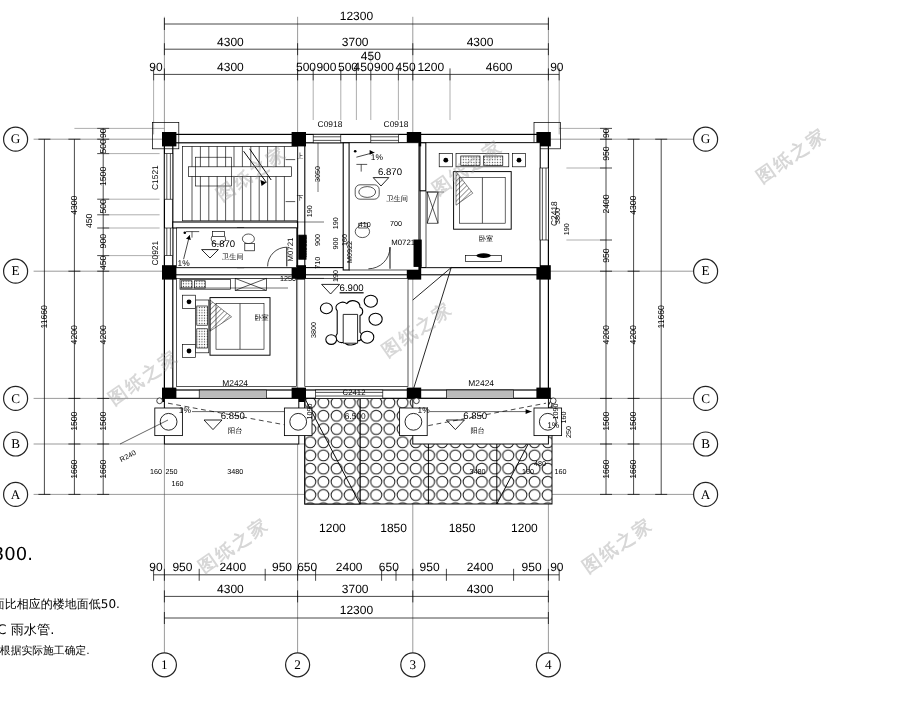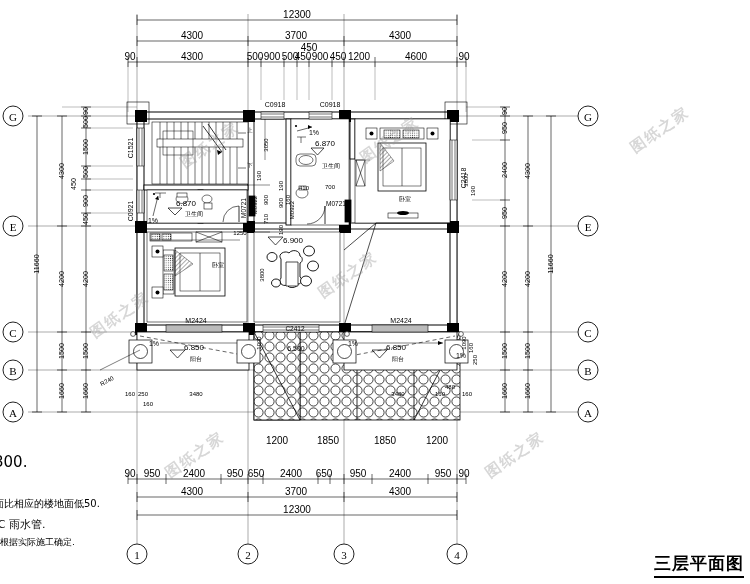--- a/index.html
+++ b/index.html
@@ -586,21 +586,21 @@
   <div class="dimv" style="left:475px;top:360px;font-size:6px;">250</div>
   <div class="dimv" style="left:471px;top:348px;font-size:6px;">160</div>
 
   <div class="rm" style="left:218px;top:265px;">卧室</div>
   <div class="rm" style="left:405px;top:199px;">卧室</div>
   <div class="rm" style="left:194px;top:214px;">卫生间</div>
   <div class="rm" style="left:331px;top:166px;">卫生间</div>
   <div class="rm" style="left:196px;top:359px;">阳台</div>
   <div class="rm" style="left:398px;top:359px;">阳台</div>
 
-  <div class="elev" style="left:293px;top:240px;">6.900</div>
+  <div class="elev" style="left:293px;top:240px;text-decoration:underline;">6.900</div>
   <div class="elev" style="left:186px;top:203px;">6.870</div>
   <div class="elev" style="left:325px;top:143px;">6.870</div>
   <div class="elev" style="left:194px;top:347px;">6.850</div>
   <div class="elev" style="left:396px;top:347px;">6.850</div>
   <div class="elev" style="left:296px;top:348px;font-size:7px;">6.500</div>
 
   <div class="lbl c" style="left:153px;top:220px;">1%</div>
   <div class="lbl c" style="left:314px;top:132px;">1%</div>
   <div class="lbl c" style="left:154px;top:343px;">1%</div>
   <div class="lbl c" style="left:353px;top:343px;">1%</div>
@@ -638,15 +638,14 @@
   <div class="bub" style="left:137px;top:554px;">1</div>
   <div class="bub" style="left:248px;top:554px;">2</div>
   <div class="bub" style="left:344px;top:554px;">3</div>
   <div class="bub" style="left:457px;top:554px;">4</div>
 
   <div class="notes" style="top:453px;font-size:15px;">300.</div>
   <div class="notes" style="top:497px;font-size:10px;">面比相应的楼地面低50.</div>
   <div class="notes" style="top:517px;font-size:11px;">/C 雨水管.</div>
   <div class="notes" style="top:536px;font-size:9px;">\ 根据实际施工确定.</div>
 
-  <div class="title">三层平面图</div>
 
 </div>
 
 </body></html>

